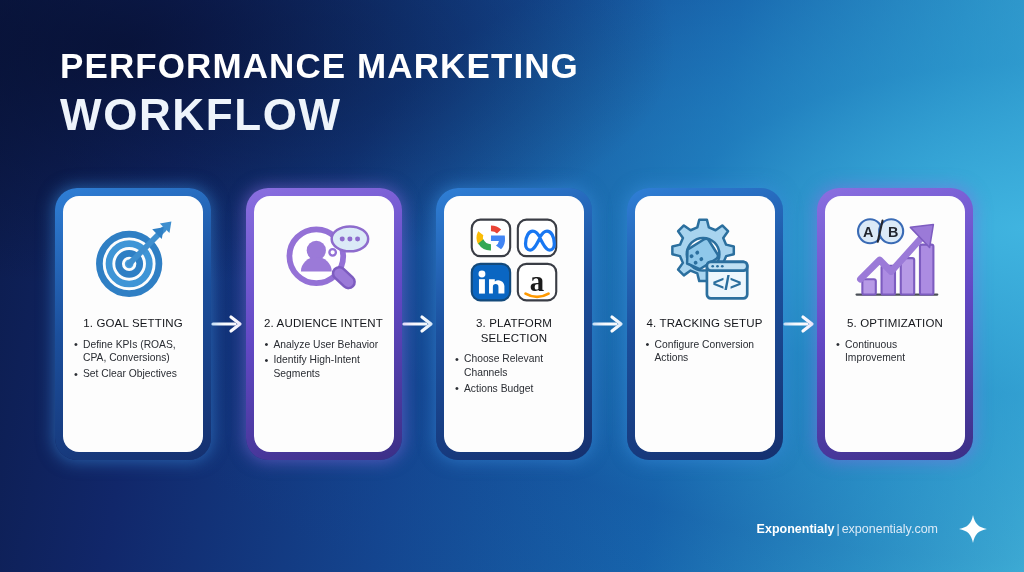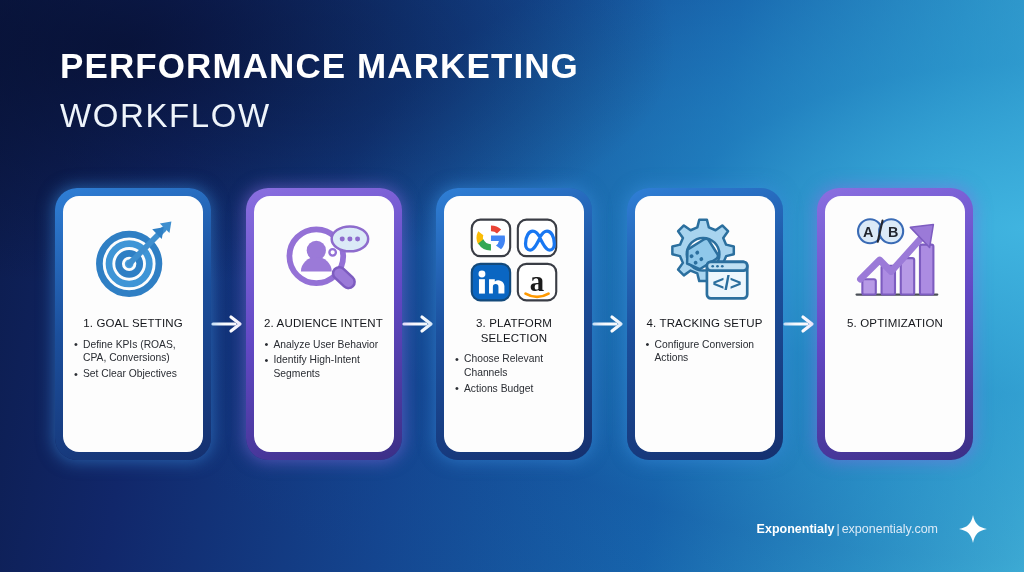--- a/index.html
+++ b/index.html
@@ -36,26 +36,26 @@
   }
   .title-main {
     font-size: 35px;
     font-weight: bold;
     letter-spacing: 1.1px;
     color: #ffffff;
     line-height: 1.12;
     white-space: nowrap;
   }
   .title-sub {
-    font-size: 33px;
-    font-weight: normal;
+    font-size: 44px;
+    font-weight: bold;
     letter-spacing: 1.6px;
     color: #eef4fb;
     line-height: 1.18;
-    margin-top: 12px;
+    margin-top: 4px;
     white-space: nowrap;
   }
 
   
   .row {
     position: absolute;
     left: 55px;
     top: 188px;
     width: 918px;
     height: 272px;
@@ -324,20 +324,21 @@
             <path d="M66 16 L90 13 L86 37 Z" fill="#9b7ad8" stroke="#7d5cc0" stroke-width="1.6" stroke-linejoin="round"></path>
             <circle cx="24" cy="20" r="12.5" fill="#dbeaf7" stroke="#3a6bb5" stroke-width="2.2"></circle>
             <circle cx="46" cy="20" r="12.5" fill="#dbeaf7" stroke="#3a6bb5" stroke-width="2.2"></circle>
             <text x="22" y="26" font-family="'Liberation Sans', sans-serif" font-size="15" font-weight="bold" fill="#22262e" text-anchor="middle">A</text>
             <text x="48" y="26" font-family="'Liberation Sans', sans-serif" font-size="15" font-weight="bold" fill="#22262e" text-anchor="middle">B</text>
             <line x1="37" y1="9" x2="32" y2="31" stroke="#22262e" stroke-width="2.2" stroke-linecap="round"></line>
           </svg>
         </div>
         <div class="card-title">5. OPTIMIZATION</div>
         <ul class="bullets">
+          <li>Continuous Improvement</li>
         </ul>
       </div>
     </div>
 
   </div>
 
   <div class="footer">
     <div class="footer-text">
       <b>Exponentialy</b><span class="sep">|</span><span class="url">exponentialy.com</span>
     </div>

